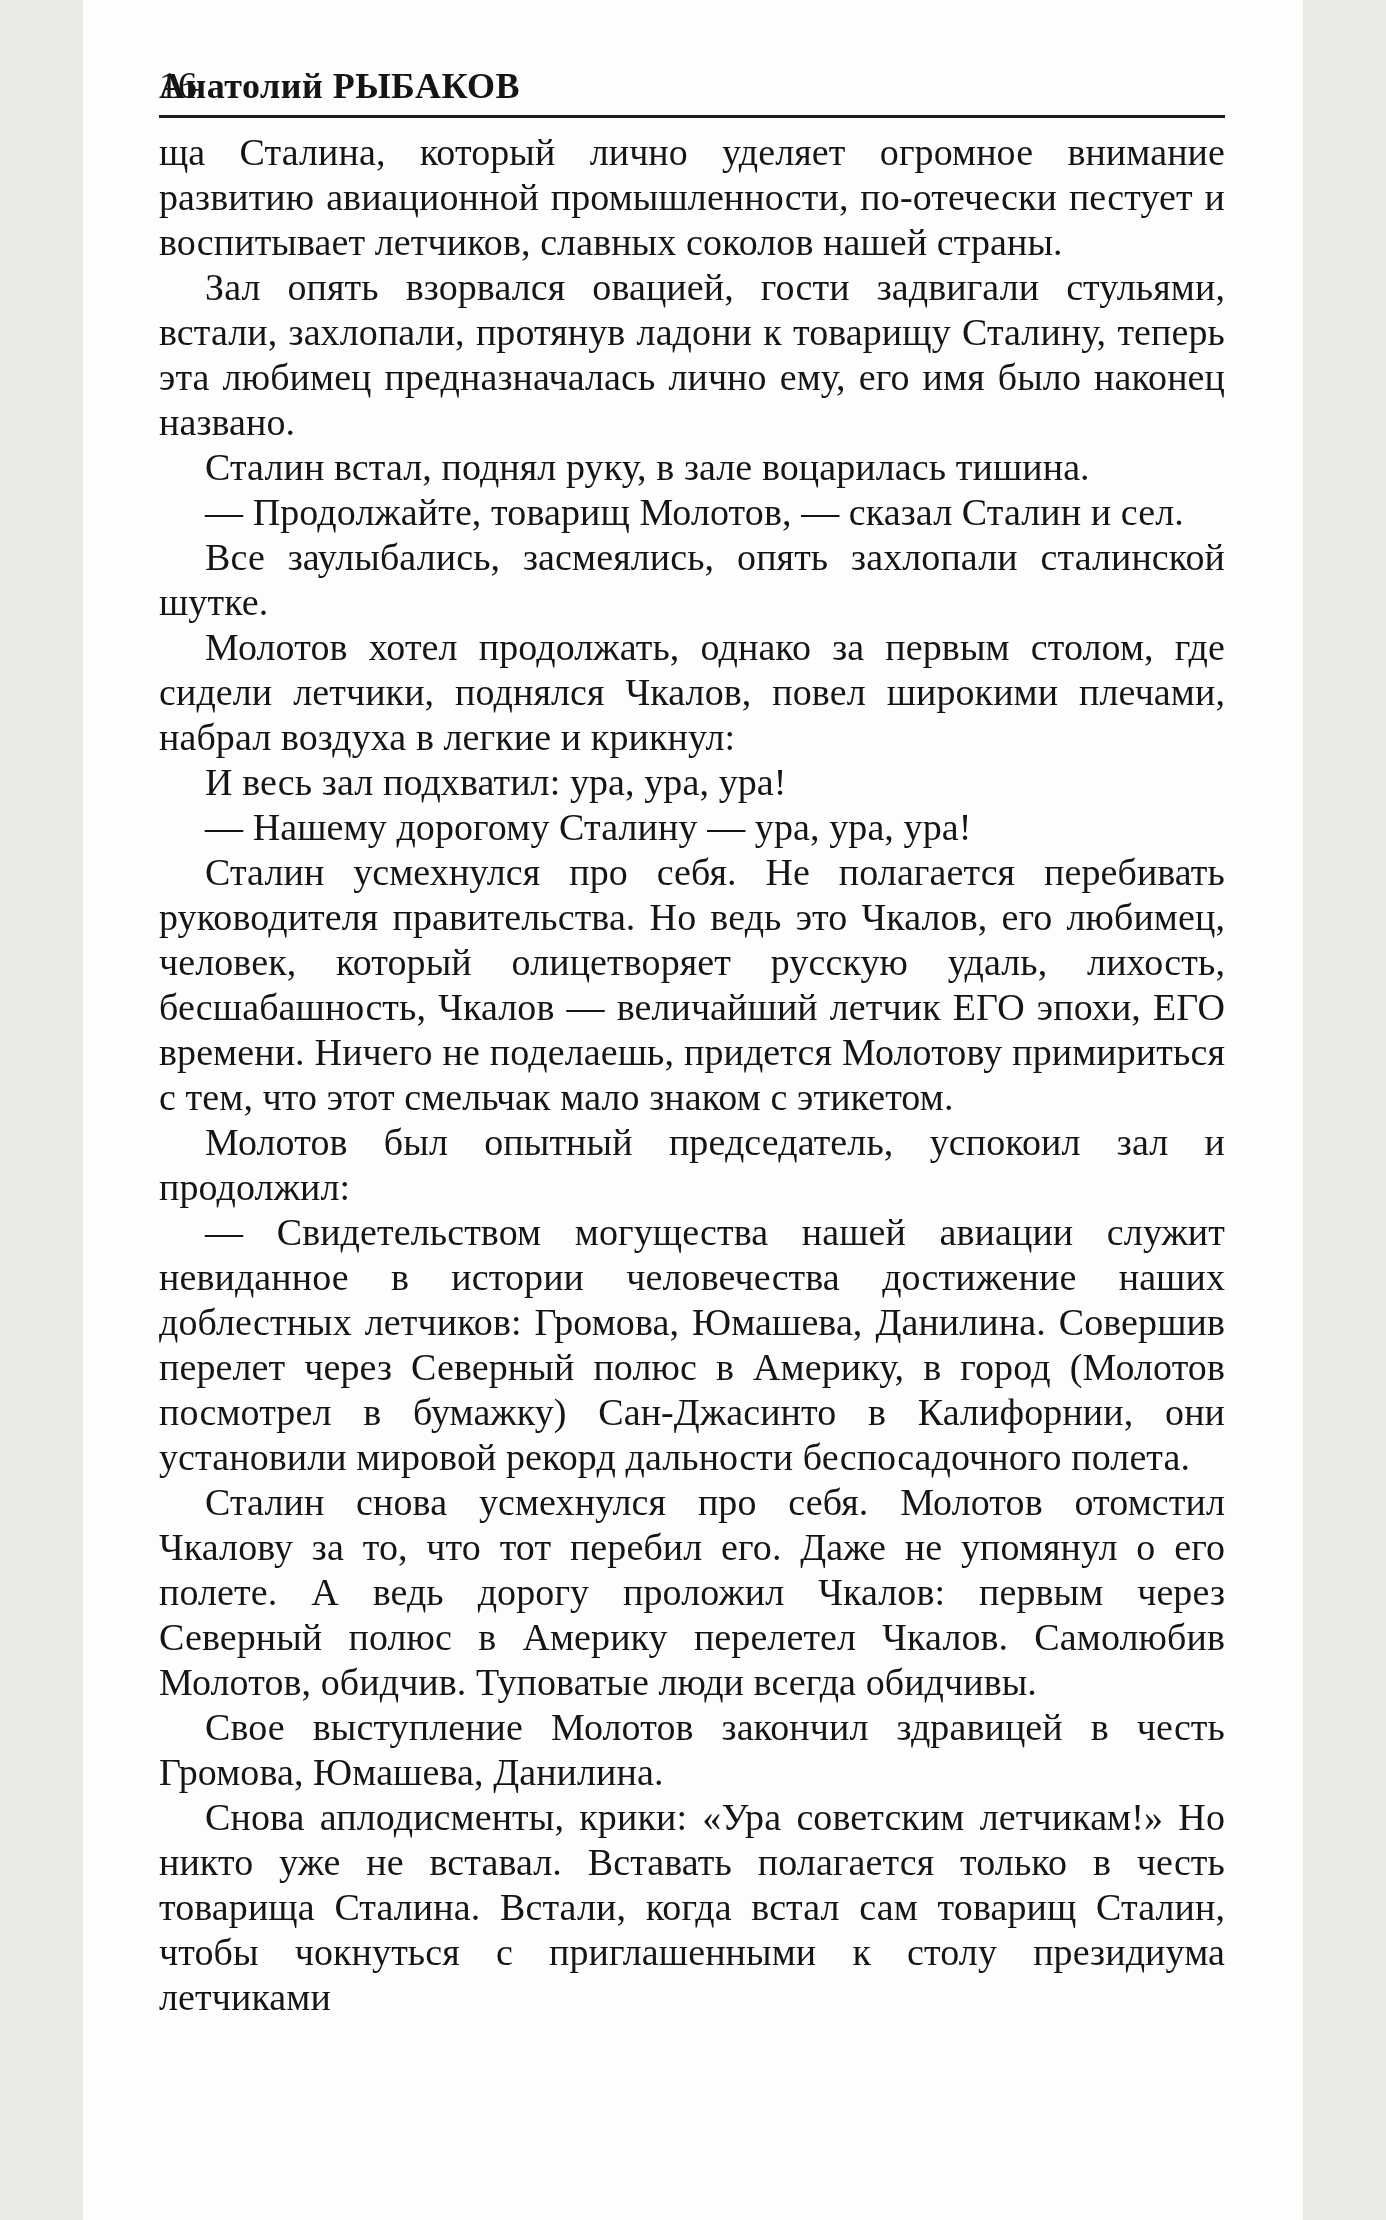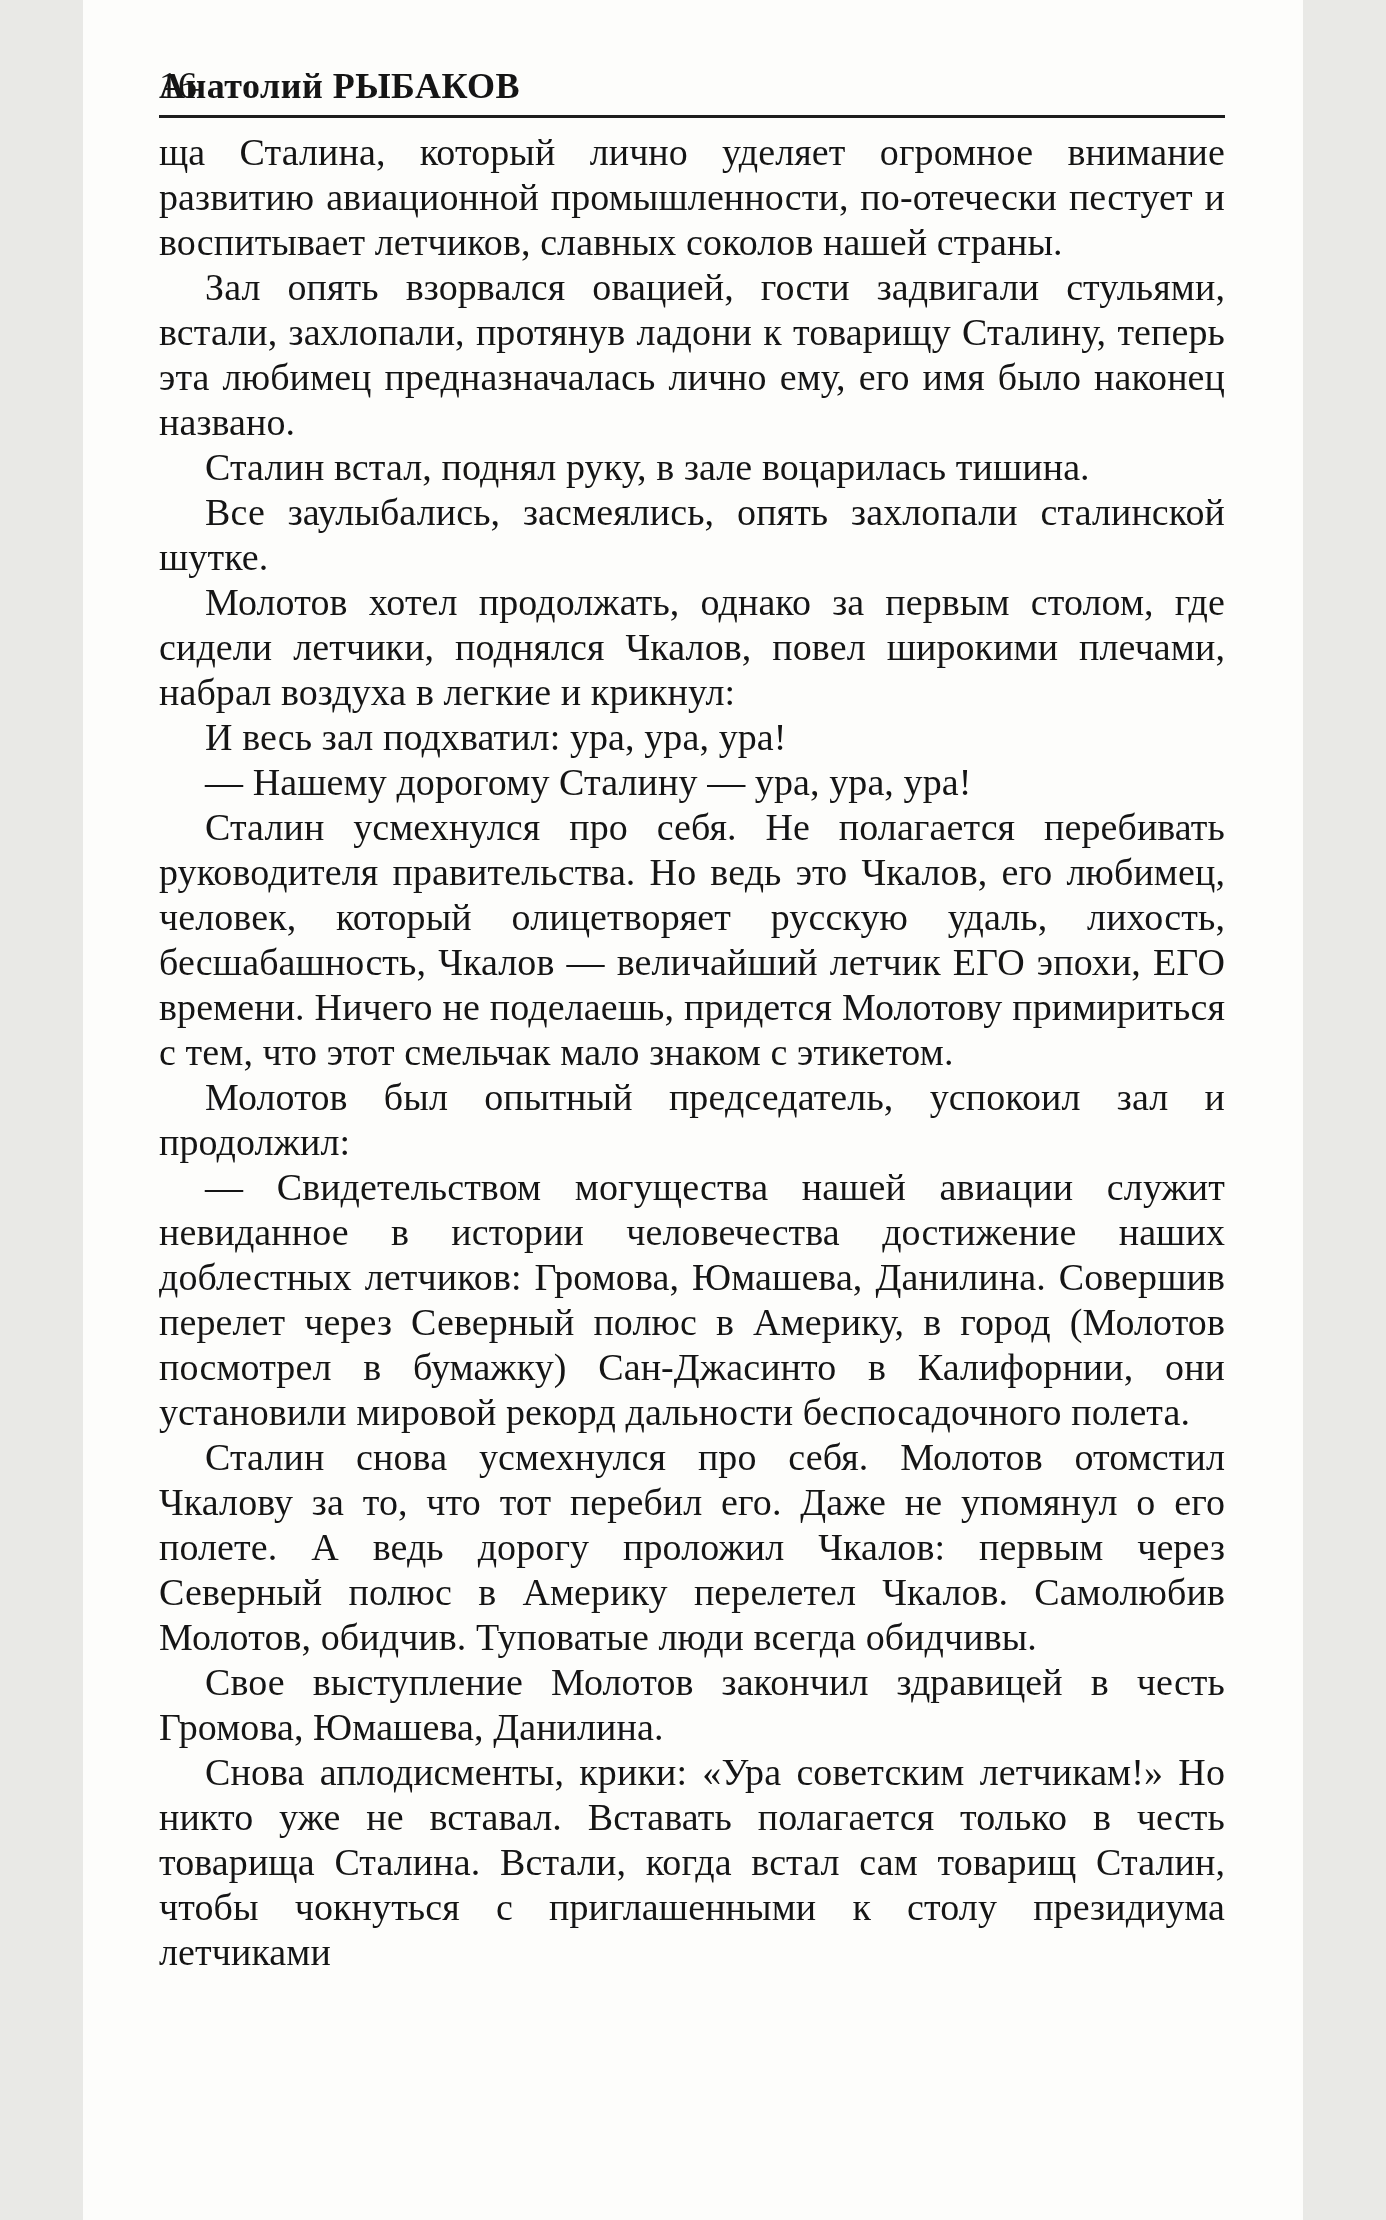--- a/index.html
+++ b/index.html
@@ -67,20 +67,21 @@
 <div class="book-page">
   <div class="page-header">
     <span class="page-number">16</span>
     <span class="running-head">Анатолий РЫБАКОВ</span>
   </div>
   <hr class="header-rule">
   <div class="body-text">
       <p class="no-indent">ща Сталина, который лично уделяет огромное внимание развитию авиационной промышленности, по-отечески пестует и воспитывает летчиков, славных соколов нашей страны.</p>
       <p>Зал опять взорвался овацией, гости задвигали стульями, встали, захлопали, протянув ладони к товарищу Сталину, теперь эта любимец предназначалась лично ему, его имя было наконец названо.</p>
       <p>Сталин встал, поднял руку, в зале воцарилась тишина.</p>
+      <p>— Продолжайте, товарищ Молотов, — сказал Сталин и сел.</p>
       <p>Все заулыбались, засмеялись, опять захлопали сталинской шутке.</p>
       <p>Молотов хотел продолжать, однако за первым столом, где сидели летчики, поднялся Чкалов, повел широкими плечами, набрал воздуха в легкие и крикнул:</p>
       <p>И весь зал подхватил: ура, ура, ура!</p>
       <p>— Нашему дорогому Сталину — ура, ура, ура!</p>
       <p>Сталин усмехнулся про себя. Не полагается перебивать руководителя правительства. Но ведь это Чкалов, его любимец, человек, который олицетворяет русскую удаль, лихость, бесшабашность, Чкалов — величайший летчик ЕГО эпохи, ЕГО времени. Ничего не поделаешь, придется Молотову примириться с тем, что этот смельчак мало знаком с этикетом.</p>
       <p>Молотов был опытный председатель, успокоил зал и продолжил:</p>
       <p>— Свидетельством могущества нашей авиации служит невиданное в истории человечества достижение наших доблестных летчиков: Громова, Юмашева, Данилина. Совершив перелет через Северный полюс в Америку, в город (Молотов посмотрел в бумажку) Сан-Джасинто в Калифорнии, они установили мировой рекорд дальности беспосадочного полета.</p>
       <p>Сталин снова усмехнулся про себя. Молотов отомстил Чкалову за то, что тот перебил его. Даже не упомянул о его полете. А ведь дорогу проложил Чкалов: первым через Северный полюс в Америку перелетел Чкалов. Самолюбив Молотов, обидчив. Туповатые люди всегда обидчивы.</p>
       <p>Свое выступление Молотов закончил здравицей в честь Громова, Юмашева, Данилина.</p>
       <p>Снова аплодисменты, крики: «Ура советским летчикам!» Но никто уже не вставал. Вставать полагается только в честь товарища Сталина. Встали, когда встал сам товарищ Сталин, чтобы чокнуться с приглашенными к столу президиума летчиками</p>

